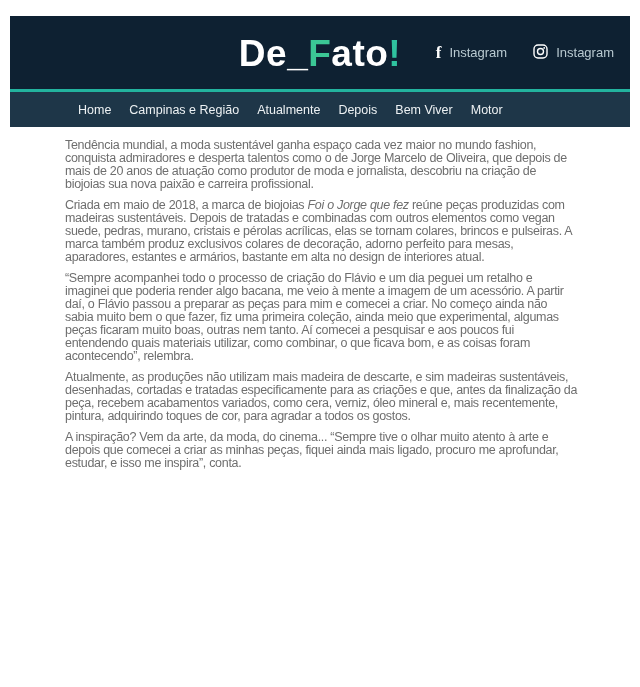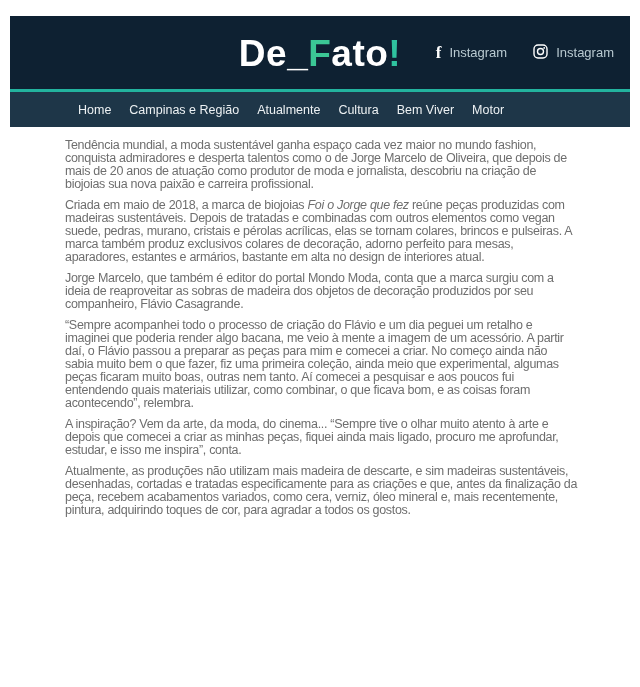--- a/index.html
+++ b/index.html
@@ -130,28 +130,27 @@
       </div>
     </div>
   </header>
 
   <div class="accent-line"></div>
 
   <nav class="nav-bar">
     <span class="nav-item">Home</span>
     <span class="nav-item">Campinas e Região</span>
     <span class="nav-item">Atualmente</span>
-    <span class="nav-item">Cultura</span>
+    <span class="nav-item">Depois</span>
     <span class="nav-item">Bem Viver</span>
     <span class="nav-item">Motor</span>
 
   </nav>
 
   <main class="article">
     <p>Tendência mundial, a moda sustentável ganha espaço cada vez maior no mundo fashion, conquista admiradores e desperta talentos como o de Jorge Marcelo de Oliveira, que depois de mais de 20 anos de atuação como produtor de moda e jornalista, descobriu na criação de biojoias sua nova paixão e carreira profissional.</p>
     <p><span>Criada em maio de 2018, a marca de biojoias </span><span class="italic">Foi o Jorge que fez</span><span> reúne peças produzidas com madeiras sustentáveis. Depois de tratadas e combinadas com outros elementos como vegan suede, pedras, murano, cristais e pérolas acrílicas, elas se tornam colares, brincos e pulseiras. A marca também produz exclusivos colares de decoração, adorno perfeito para mesas, aparadores, estantes e armários, bastante em alta no design de interiores atual.</span></p>
-    <p>Jorge Marcelo, que também é editor do portal Mondo Moda, conta que a marca surgiu com a ideia de reaproveitar as sobras de madeira dos objetos de decoração produzidos por seu companheiro, Flávio Casagrande.</p>
     <p>“Sempre acompanhei todo o processo de criação do Flávio e um dia peguei um retalho e imaginei que poderia render algo bacana, me veio à mente a imagem de um acessório. A partir daí, o Flávio passou a preparar as peças para mim e comecei a criar. No começo ainda não sabia muito bem o que fazer, fiz uma primeira coleção, ainda meio que experimental, algumas peças ficaram muito boas, outras nem tanto. Aí comecei a pesquisar e aos poucos fui entendendo quais materiais utilizar, como combinar, o que ficava bom, e as coisas foram acontecendo”, relembra.</p>
+    <p>Atualmente, as produções não utilizam mais madeira de descarte, e sim madeiras sustentáveis, desenhadas, cortadas e tratadas especificamente para as criações e que, antes da finalização da peça, recebem acabamentos variados, como cera, verniz, óleo mineral e, mais recentemente, pintura, adquirindo toques de cor, para agradar a todos os gostos.</p>
     <p>A inspiração? Vem da arte, da moda, do cinema... “Sempre tive o olhar muito atento à arte e depois que comecei a criar as minhas peças, fiquei ainda mais ligado, procuro me aprofundar, estudar, e isso me inspira”, conta.</p>
-    <p>Atualmente, as produções não utilizam mais madeira de descarte, e sim madeiras sustentáveis, desenhadas, cortadas e tratadas especificamente para as criações e que, antes da finalização da peça, recebem acabamentos variados, como cera, verniz, óleo mineral e, mais recentemente, pintura, adquirindo toques de cor, para agradar a todos os gostos.</p>
   </main>
 
 </div>
 
 </body></html>

